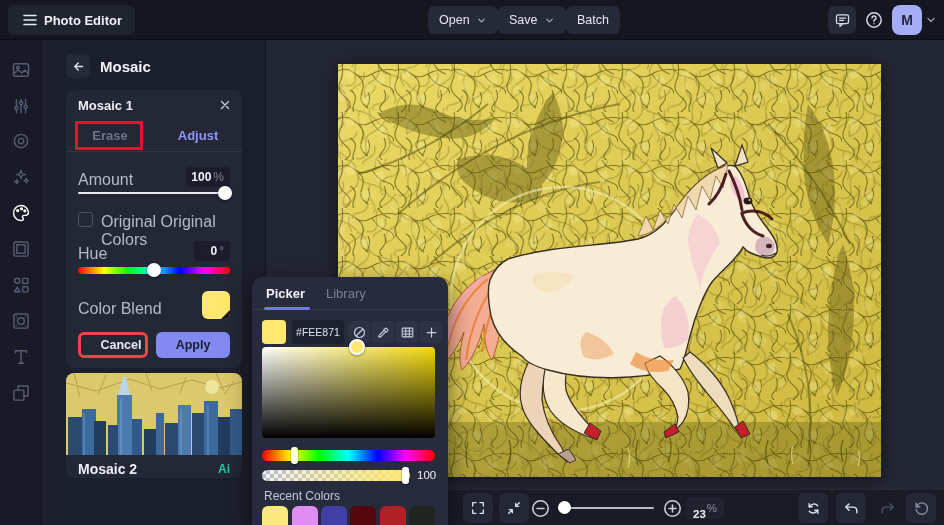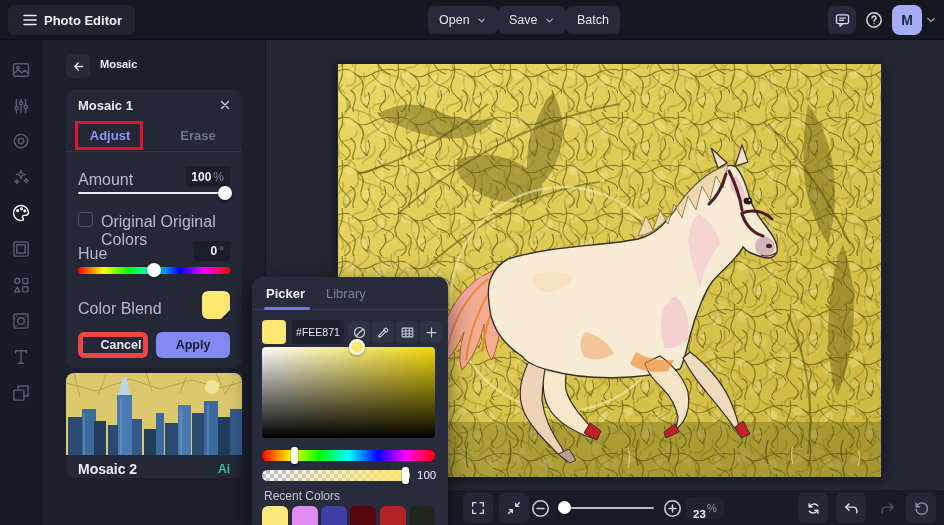--- a/index.html
+++ b/index.html
@@ -18,41 +18,41 @@
   .av-chev { position:absolute; left:925px; top:14px; color:#9aa0b2; }
 
   
   .sidebar { position:absolute; left:0; top:40px; width:42px; height:485px; background:#181b27; border-right:1px solid #10131c; z-index:20; }
   .tool { position:absolute; left:11px; width:20px; height:20px; color:#565d72; cursor:pointer; }
   .tool.active { color:#ffffff; }
 
   
   .panel { position:absolute; left:42px; top:40px; width:224px; height:485px; background:#1c1f2c; border-right:1px solid #131622; z-index:10; }
   .back-btn { position:absolute; left:24px; top:14px; width:24px; height:24px; background:#262a38; border-radius:6px; display:flex; align-items:center; justify-content:center; color:#dfe3ee; cursor:pointer; }
-  .panel-title { position:absolute; left:58px; top:18px; font-size:11px; font-weight:bold; color:#f0f2f8; }
+  .panel-title { position:absolute; left:58px; top:18px; font-size:15px; font-weight:bold; color:#f0f2f8; }
   .card { position:absolute; left:24px; top:50px; width:176px; height:278px; background:#232736; border-radius:8px; }
   .card-head { position:absolute; left:12px; top:8px; font-size:13px; font-weight:bold; color:#eceef5; }
   .card-x { position:absolute; right:10px; top:8px; width:14px; height:14px; color:#cfd3e0; cursor:pointer; }
   .tabs { position:absolute; left:0; top:30px; width:176px; height:32px; border-bottom:1px solid #303548; display:flex; }
   .tab { flex:1; display:flex; align-items:center; justify-content:center; font-size:13px; font-weight:bold; cursor:pointer; }
   .tab.on { color:#8d96f5; } .tab.off { color:#6f7588; }
   .annot { position:absolute; left:9px; top:31px; width:68px; height:29px; border:3px solid #e5132d; pointer-events:none; z-index:5; }
   .row-label { font-size:16px; color:#b6bac8; }
   .val-box { position:absolute; height:20px; background:#1b1e2a; border-radius:4px; display:flex; align-items:center; justify-content:flex-end; padding:0 6px; font-size:12px; cursor:text; }
   .val-box b { color:#f0f2f8; font-weight:bold; } .val-box i { font-style:normal; color:#7d8396; margin-left:2px; }
   .hslider { position:absolute; left:12px; width:152px; }
   .track { height:2px; background:#e8eaf2; border-radius:2px; }
   .knob { position:absolute; top:-6px; width:14px; height:14px; border-radius:50%; background:#ffffff; box-shadow:0 1px 3px rgba(0,0,0,.5); cursor:pointer; }
   .chk { position:absolute; left:12px; width:15px; height:15px; border:1.5px solid #4c5266; border-radius:3px; cursor:pointer; }
   .hue-track { position:absolute; left:12px; width:152px; height:7px; border-radius:4px;
     background:linear-gradient(to right,#ff0000,#ffff00 17%,#00ff00 33%,#00ffff 50%,#0000ff 67%,#ff00ff 83%,#ff0000); }
   .blend-swatch { position:absolute; right:12px; width:28px; height:28px; border-radius:6px; cursor:pointer; overflow:hidden; }
   .blend-swatch:after { content:""; position:absolute; right:0; bottom:0; border-style:solid; border-width:0 0 9px 9px; border-color:transparent transparent #15171f transparent; }
   .btn { position:absolute; height:26px; border-radius:6px; display:flex; align-items:center; justify-content:center; font-size:12.5px; font-weight:bold; cursor:pointer; }
-  .btn.ghost { left:12px; width:70px; background:transparent; border:5px solid #ef4444; color:#e8ebf2;padding-left:16px; }
+  .btn.ghost { left:12px; width:70px; background:transparent; border:3px solid #ef4444; color:#e8ebf2;padding-left:16px; }
   .btn.primary { right:12px; width:74px; background:#8289f0; color:#1b1e31; }
   .thumb-card { position:absolute; left:24px; top:333px; width:176px; height:105px; background:#232736; border-radius:8px; overflow:hidden; cursor:pointer; }
   .thumb-img { width:176px; height:82px; }
   .thumb-label { position:absolute; left:12px; top:88px; font-size:14px; font-weight:bold; color:#eceef5; }
   .thumb-badge { position:absolute; right:12px; top:89px; font-size:12px; font-weight:bold; color:#2ec4a6; }
 
   
   .canvas { position:absolute; left:266px; top:40px; width:678px; height:449px; background:#232633; z-index:1; }
   .art { position:absolute; left:72px; top:24px; width:543px; height:413px; box-shadow:0 2px 14px rgba(0,0,0,.45); cursor:crosshair; }
 
@@ -193,22 +193,22 @@
   </div>
   <div class="panel-title">Mosaic</div>
 
   <div class="card">
     <div class="card-head">Mosaic 1</div>
     <svg class="card-x" viewBox="0 0 24 24" fill="none" stroke="currentColor" stroke-width="2.2" stroke-linecap="round">
         <path d="M6 6l12 12M18 6L6 18"></path>
       </svg>
 
     <div class="tabs">
+      <div class="tab off">Erase</div>
       <div class="tab on">Adjust</div>
-      <div class="tab off">Erase</div>
     </div>
     <div class="annot"></div>
 
     <div class="row-label abs" style="left:12px;top:81px">Amount</div>
     <div class="val-box" style="right:12px;top:77px;width:44px">
       <b>100</b>
         <i>%</i>
     </div>
     <div class="hslider" style="top:102px">
       <div class="track"></div>

